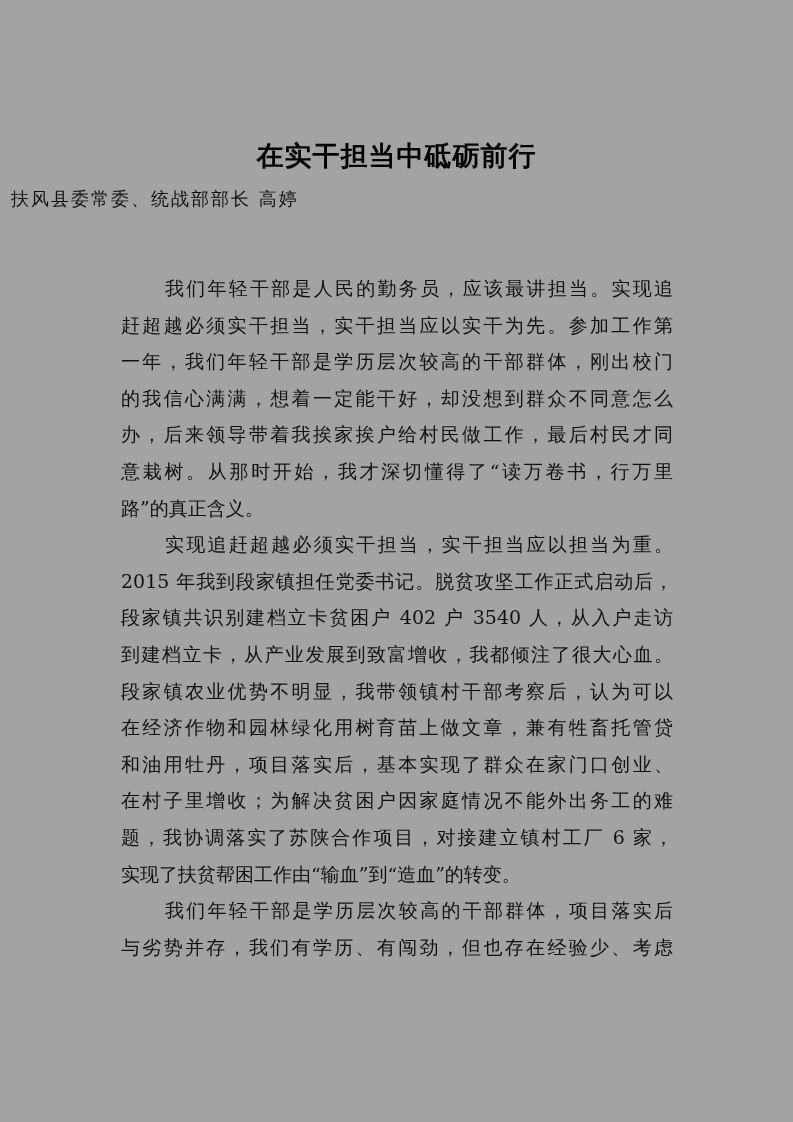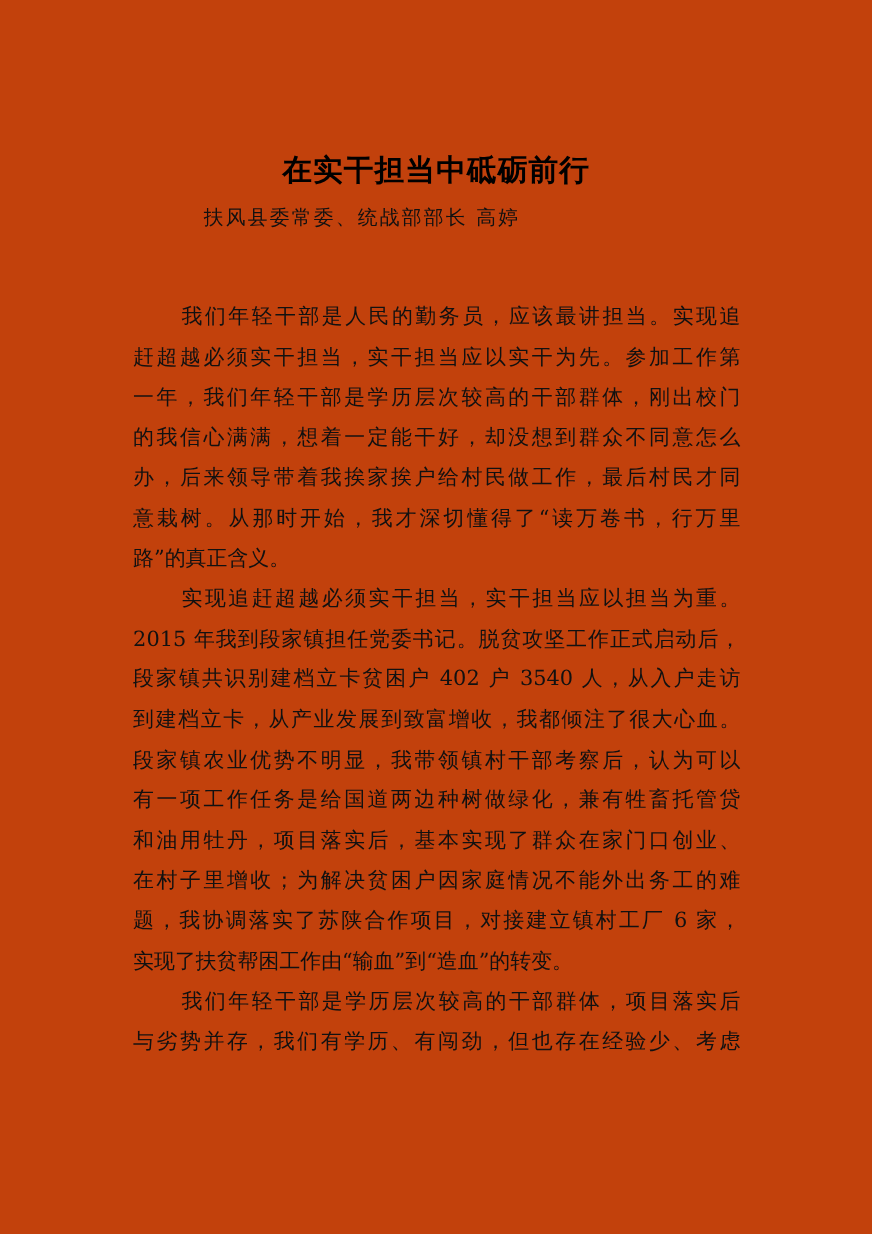--- a/index.html
+++ b/index.html
@@ -1,22 +1,22 @@
 <!DOCTYPE html>
 <html><head>
 <meta charset="utf-8">
 <style>
   html, body { margin: 0; padding: 0; background: #ffffff; }
   body { width: 793px; height: 1122px; position: relative; overflow: hidden;
          font-family: "DejaVu Serif", "Liberation Serif", serif; color: #111111; }
-  .page { position: absolute; left: 0; top: 0; width: 793px; height: 1122px; background: #c2410c; }
+  .page { position: absolute; left: 0; top: 0; width: 793px; height: 1122px; background: #a3a3a3; }
   .title { position: absolute; left: 0; width: 793px; top: 138px; text-align: center;
            font-family: "DejaVu Sans", "Liberation Sans", sans-serif; font-weight: bold;
            font-size: 27px; letter-spacing: 1px; color: #000; line-height: 36px; }
-  .author { position: absolute; left: 0; width: 658px; top: 184px; text-align: center;
+  .author { position: absolute; left: 11px; width: 658px; top: 184px; text-align: left;
             font-size: 18px; letter-spacing: 2px; color: #111; line-height: 30px; }
   .body { position: absolute; left: 121px; top: 270px; width: 552px; }
   .line { height: 36.6px; line-height: 36.6px; font-size: 19px; white-space: nowrap;
           text-align: justify; text-align-last: justify; color: #111; }
   .line.last { text-align-last: left; }
   .line.indent { padding-left: 44px; }
 </style>
 </head>
 <body>
 
@@ -29,21 +29,21 @@
       <div class="line">一年，我们年轻干部是学历层次较高的干部群体，刚出校门</div>
       <div class="line">的我信心满满，想着一定能干好，却没想到群众不同意怎么</div>
       <div class="line">办，后来领导带着我挨家挨户给村民做工作，最后村民才同</div>
       <div class="line">意栽树。从那时开始，我才深切懂得了“读万卷书，行万里</div>
       <div class="line last">路”的真正含义。</div>
       <div class="line indent">实现追赶超越必须实干担当，实干担当应以担当为重。</div>
       <div class="line">2015 年我到段家镇担任党委书记。脱贫攻坚工作正式启动后，</div>
       <div class="line">段家镇共识别建档立卡贫困户 402 户 3540 人，从入户走访</div>
       <div class="line">到建档立卡，从产业发展到致富增收，我都倾注了很大心血。</div>
       <div class="line">段家镇农业优势不明显，我带领镇村干部考察后，认为可以</div>
-      <div class="line">有一项工作任务是给国道两边种树做绿化，兼有牲畜托管贷</div>
+      <div class="line">在经济作物和园林绿化用树育苗上做文章，兼有牲畜托管贷</div>
       <div class="line">和油用牡丹，项目落实后，基本实现了群众在家门口创业、</div>
       <div class="line">在村子里增收；为解决贫困户因家庭情况不能外出务工的难</div>
       <div class="line">题，我协调落实了苏陕合作项目，对接建立镇村工厂 6 家，</div>
       <div class="line last">实现了扶贫帮困工作由“输血”到“造血”的转变。</div>
       <div class="line indent">我们年轻干部是学历层次较高的干部群体，项目落实后</div>
       <div class="line">与劣势并存，我们有学历、有闯劲，但也存在经验少、考虑</div>
     </div>
 </div>
 
 </body></html>

